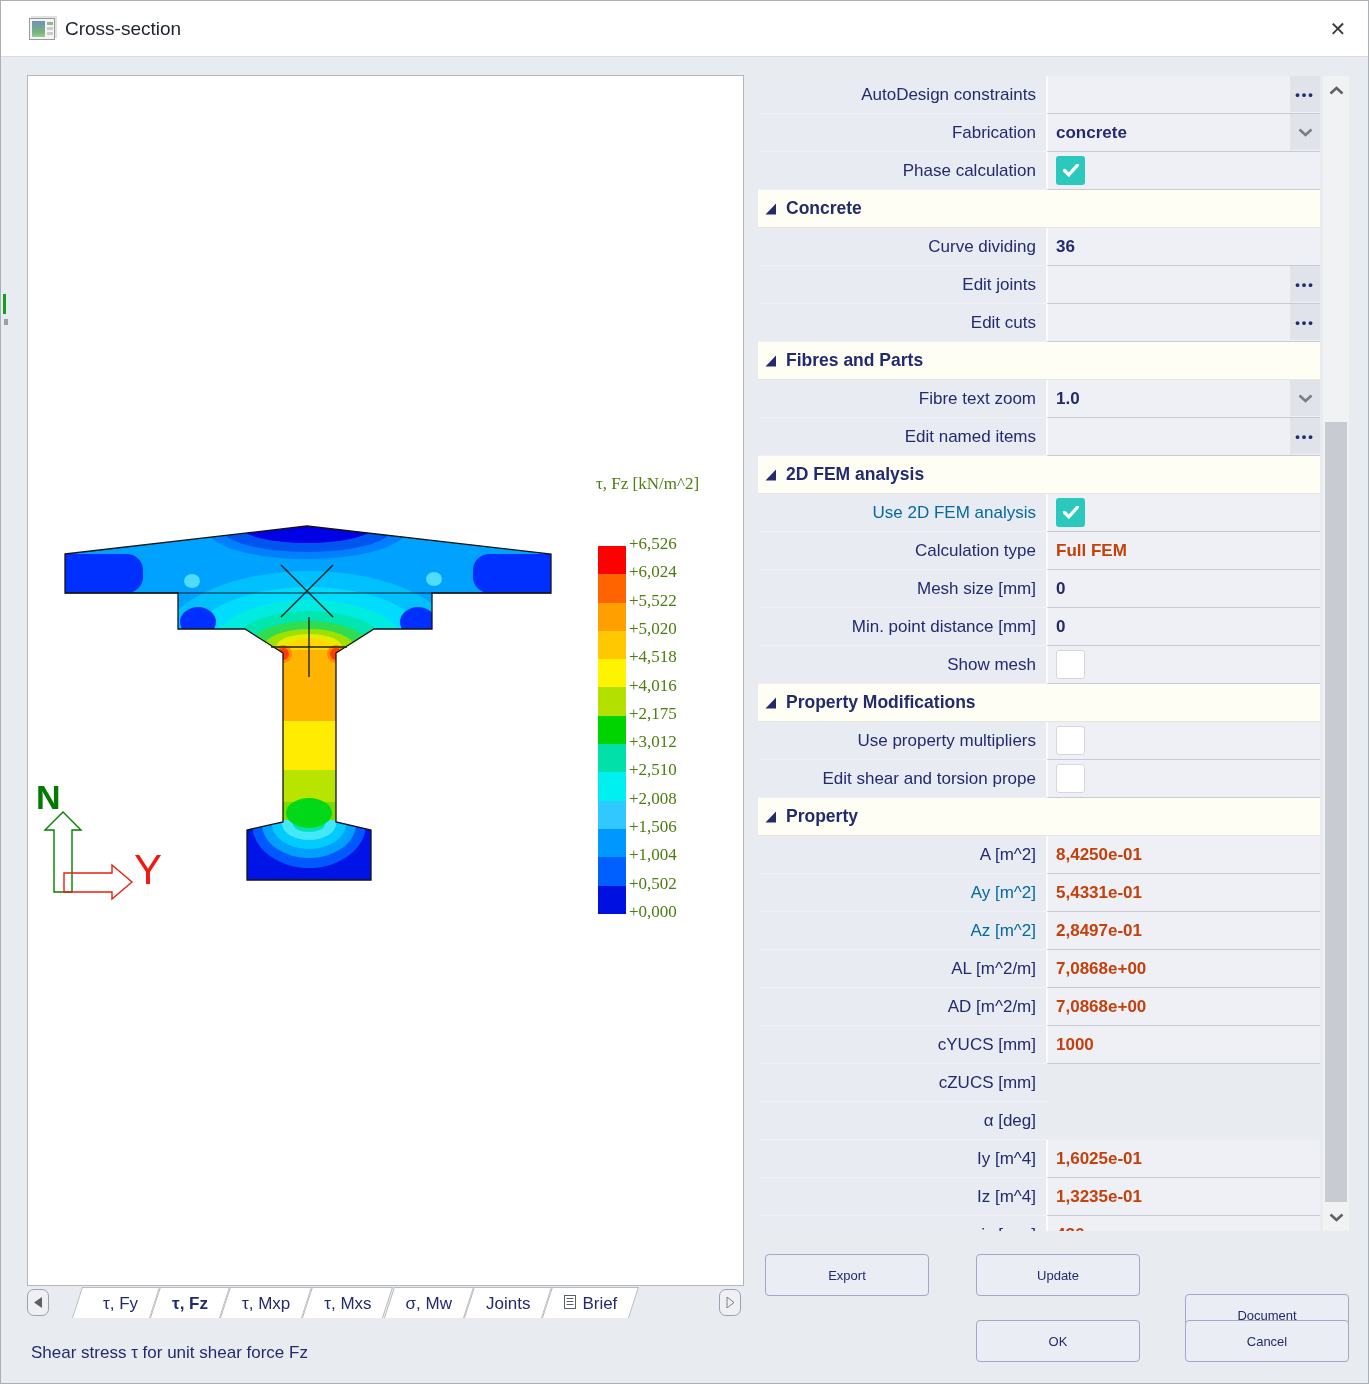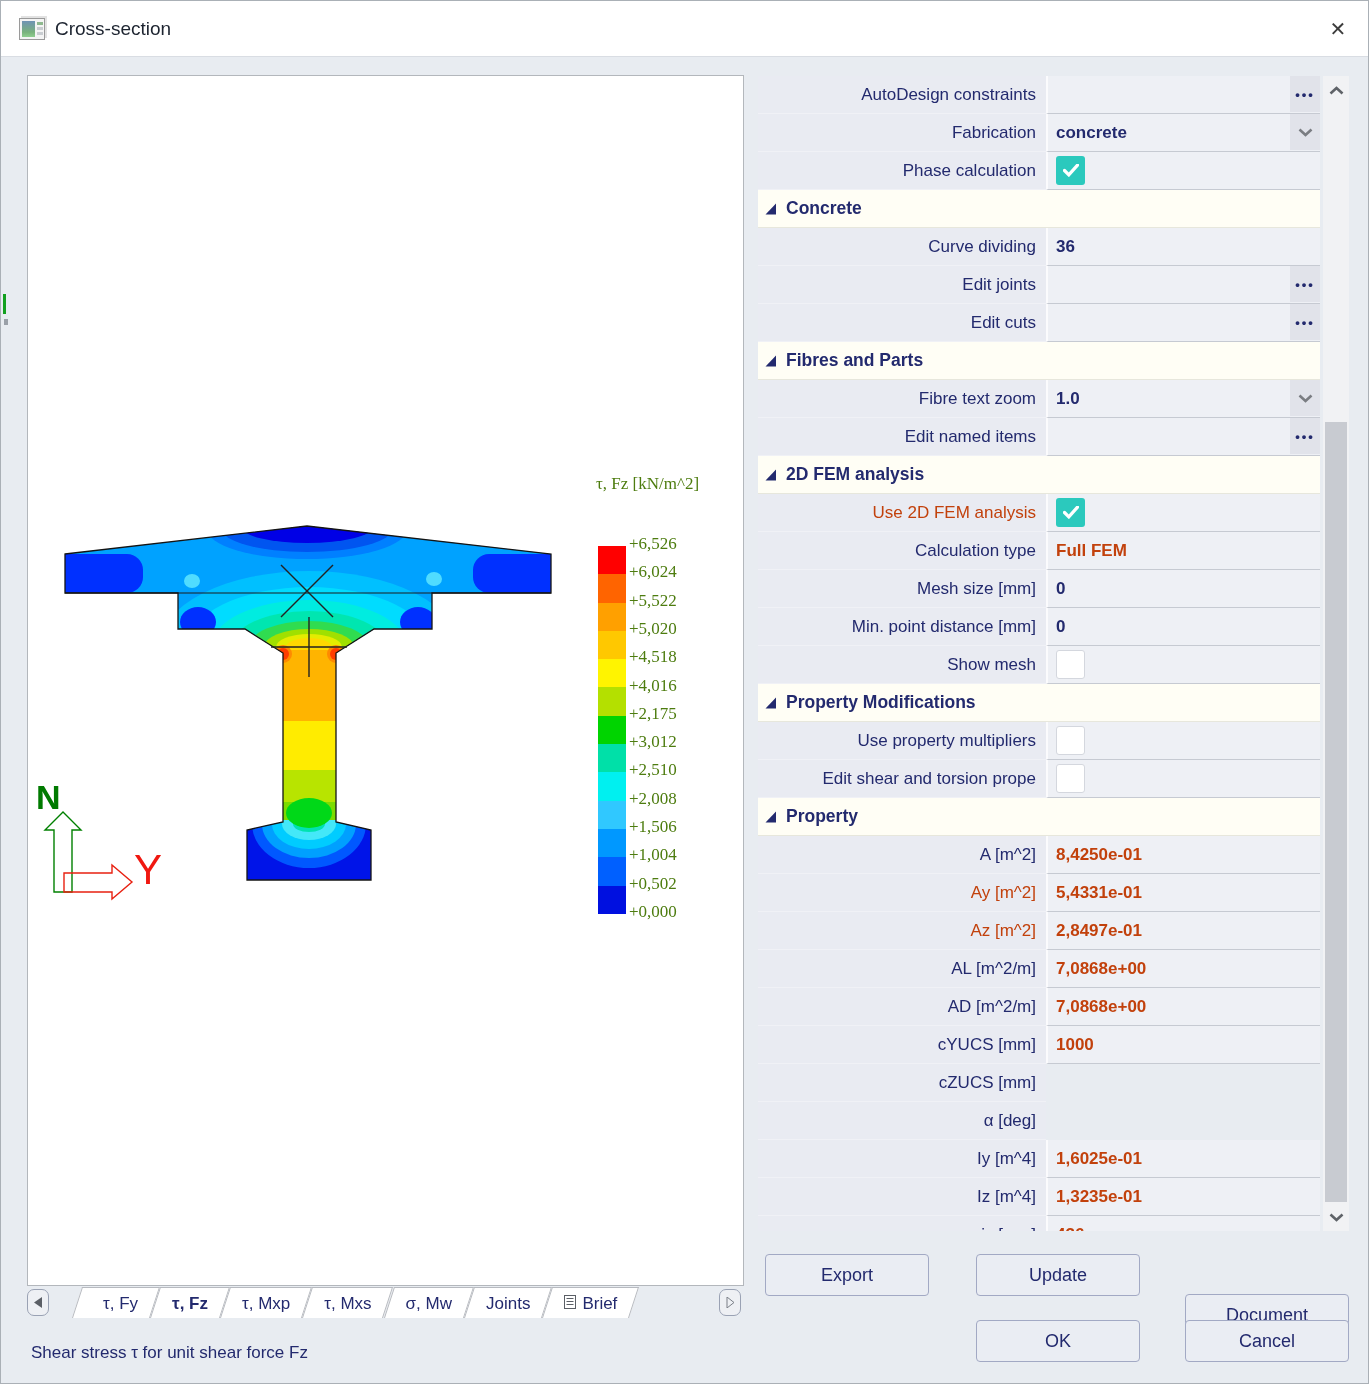--- a/index.html
+++ b/index.html
@@ -2,21 +2,21 @@
 <html><head>
 <meta charset="utf-8">
 <style>
   html,body{margin:0;padding:0;background:#fff;}
   *{box-sizing:border-box;}
   .dialog{position:relative;width:1369px;height:1384px;background:#E8ECF1;
     font-family:"Liberation Sans",sans-serif;color:#232a6e;overflow:hidden;
     border:1px solid #aab0b6;}
   
   .titlebar{position:absolute;left:0;top:0;width:100%;height:56px;background:#fff;
-    border-bottom:1px solid #d9dde3;display:flex;align-items:center;padding-left:18px;}
+    border-bottom:1px solid #d9dde3;display:flex;align-items:center;padding-left:28px;}
   .appicon{width:26px;height:22px;border:1px solid #9a9a9a;background:#f4f4f4;
     position:relative;margin-right:10px;box-shadow:2px -2px 0 #e2e2e2;}
   .appicon .pane{position:absolute;left:2px;top:2px;width:13px;height:16px;
     background:linear-gradient(180deg,#6f93b5 0%,#79b27c 70%,#8fce8f 100%);}
   .appicon .l1,.appicon .l2,.appicon .l3{position:absolute;left:17px;width:6px;height:3px;background:#c9cdd1;}
   .appicon .l1{top:3px;background:#8fb98f;} .appicon .l2{top:8px;} .appicon .l3{top:13px;}
   .title-text{font-size:19px;color:#1d2430;}
   .closebtn{position:absolute;right:14px;top:12px;width:32px;height:32px;display:flex;
     align-items:center;justify-content:center;font-size:20px;color:#3c3c3c;cursor:default;}
   
@@ -45,42 +45,42 @@
   .tab.first{padding-left:26px;}
   .tab.active{font-weight:bold;}
   .brief-icon{display:inline-block;margin-right:6px;}
   .statusbar{position:absolute;left:30px;top:1342px;font-size:17px;color:#232a6e;}
   
   .props{position:absolute;left:757px;top:75px;width:562px;height:1155px;overflow:hidden;}
   .prow{display:flex;height:38px;position:relative;}
   .plabel{width:288px;background:#E9EBF2;border-bottom:1px solid #f0f1f6;
     text-align:right;padding-right:10px;line-height:37px;font-size:17px;
     white-space:nowrap;overflow:hidden;color:#232a6e;}
-  .plabel.blue{color:#c2410c;}
+  .plabel.blue{color:#0369a1;}
   .pvalue{flex:1;position:relative;background:#EEF0F5;border-left:2px solid #fbfbfd;
     border-bottom:1px solid #c6cad2;line-height:36px;font-size:17px;font-weight:bold;
     padding-left:8px;white-space:nowrap;display:flex;align-items:center;}
   .pvalue .vtext{color:#232a6e;}
   .pvalue .vtext.gray{color:#c2410c;}
   .cellbtn{position:absolute;right:0;top:0;bottom:1px;width:30px;background:#E1E3EA;
     display:flex;align-items:center;justify-content:center;}
   .dots{font-size:13px;letter-spacing:2px;color:#232a6e;font-weight:bold;line-height:1;}
   .cb{width:29px;height:29px;border-radius:3px;display:flex;align-items:center;justify-content:center;}
   .cb.off{background:#fff;border:1px solid #d4d7de;}
   .phead{height:38px;background:#FFFEF5;border-bottom:1px solid #e7e7dc;display:flex;
     align-items:center;gap:9px;padding-left:7px;font-size:17.5px;font-weight:bold;color:#232a6e;}
   
   .vscroll{position:absolute;left:1322px;top:75px;width:26px;height:1155px;background:#F1F2F4;}
   .vscroll .arrow{position:absolute;left:0;width:26px;height:24px;display:flex;
     align-items:center;justify-content:center;}
   .vscroll .arrow.up{top:2px;} .vscroll .arrow.down{bottom:2px;}
   .vscroll .thumb{position:absolute;left:2px;top:346px;width:22px;height:780px;background:#C8CBD1;}
   
   .btn{position:absolute;width:164px;height:42px;border:1px solid #a2a9c4;border-radius:4px;
-    background:#EAEDF3;font-size:18px;color:#232a6e;display:flex;align-items:center;justify-content:center;
+    background:#EAEDF3;font-size:13px;color:#232a6e;display:flex;align-items:center;justify-content:center;
     font-family:"Liberation Sans",sans-serif;}
 </style>
 </head>
 <body>
 
 <div class="dialog">
 
   <div class="titlebar">
     <span class="appicon">
       <span class="pane"></span>

